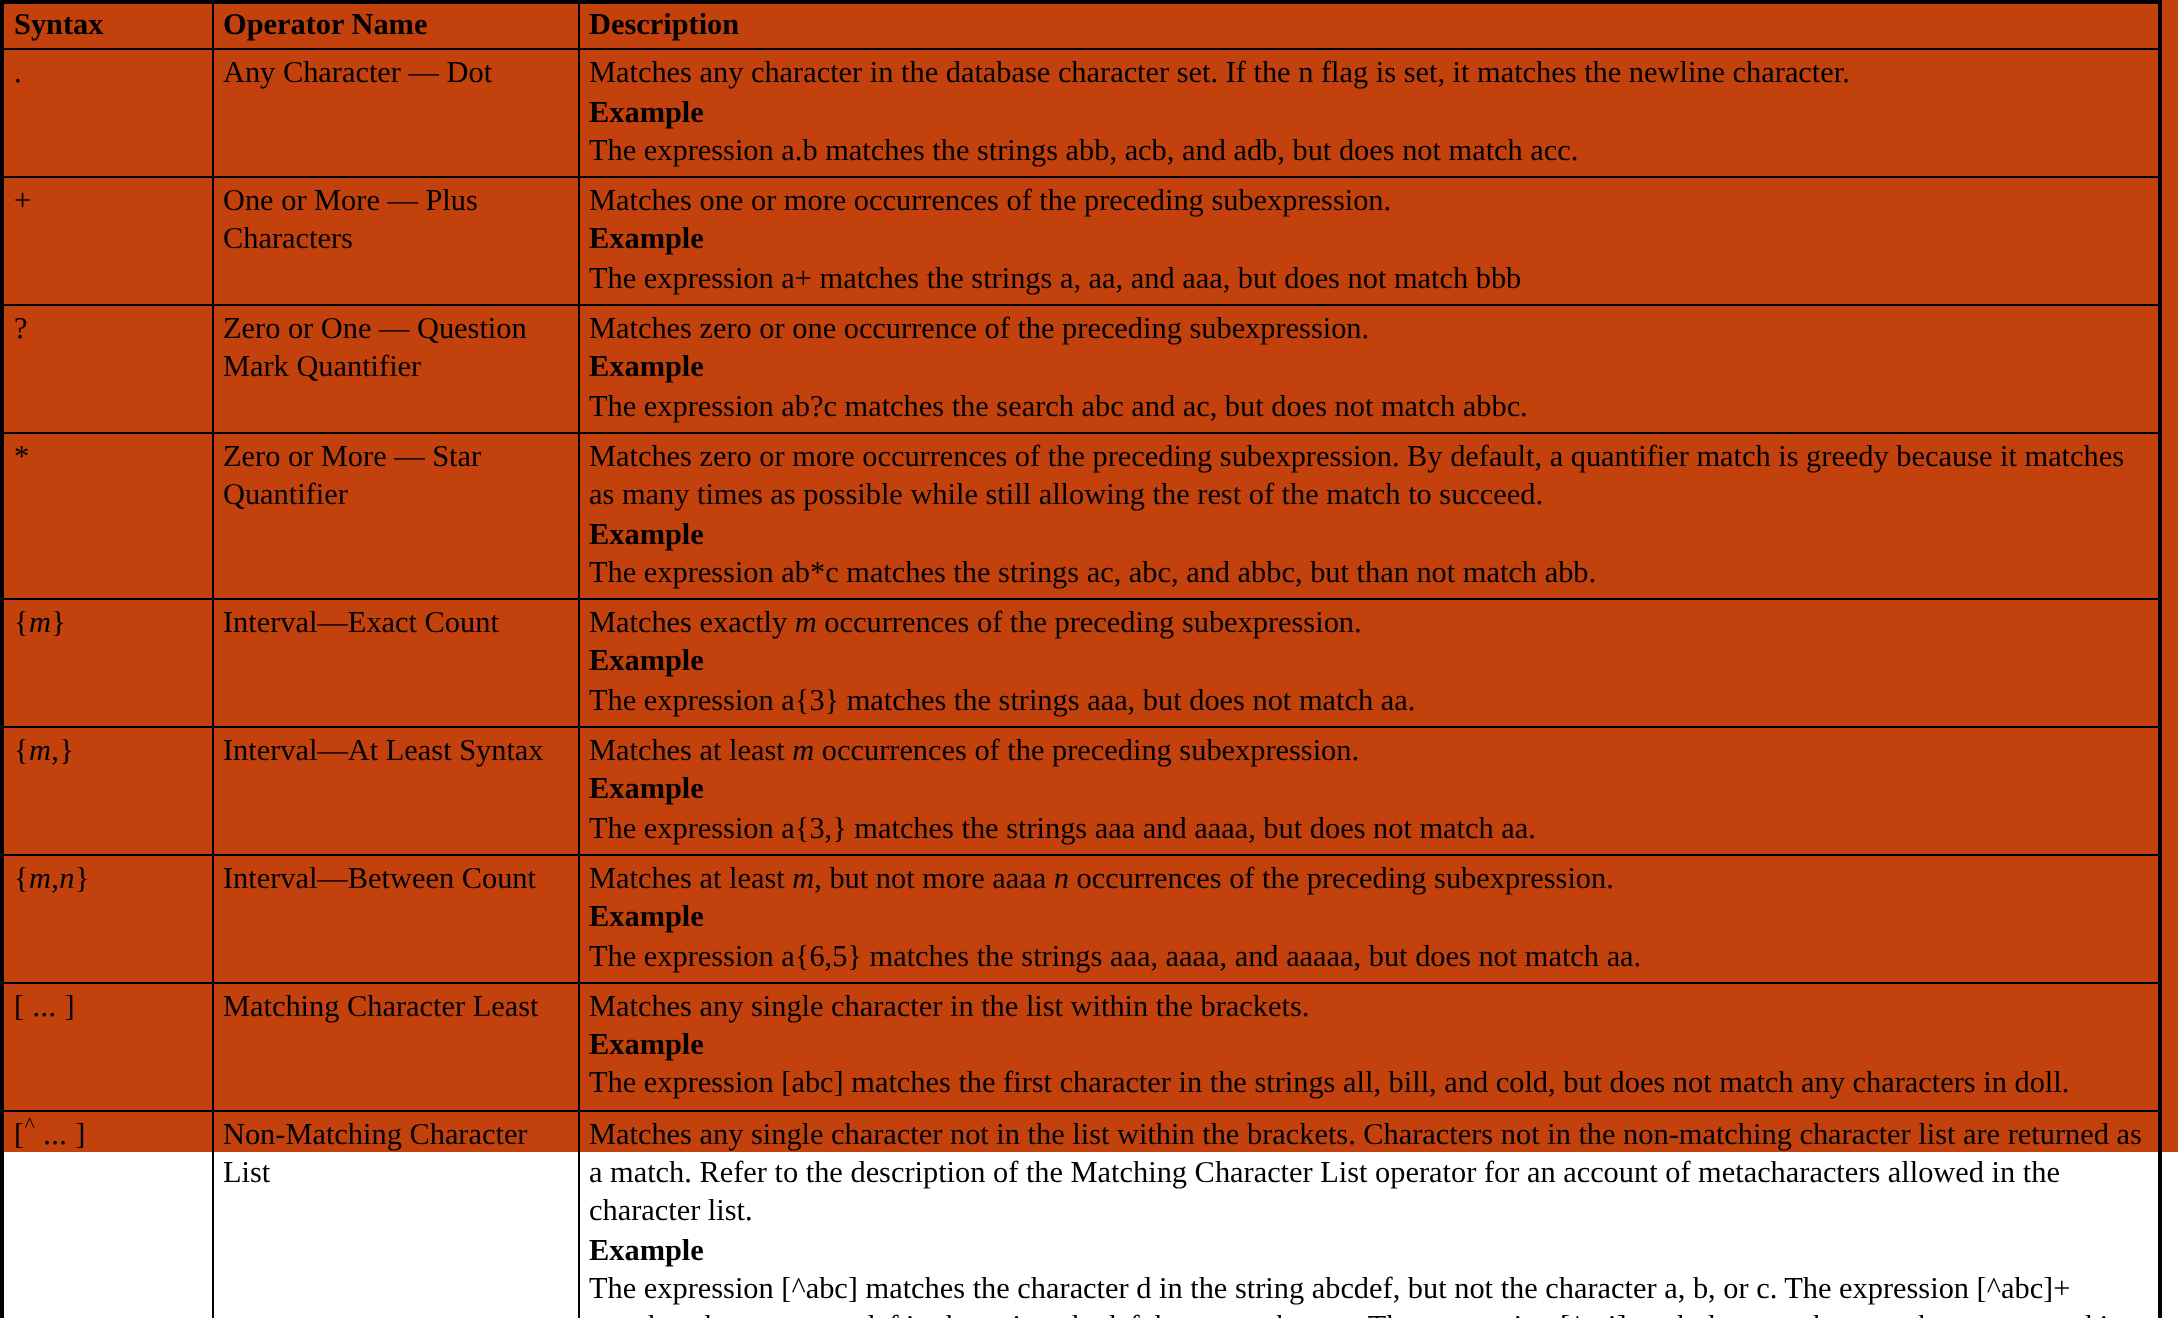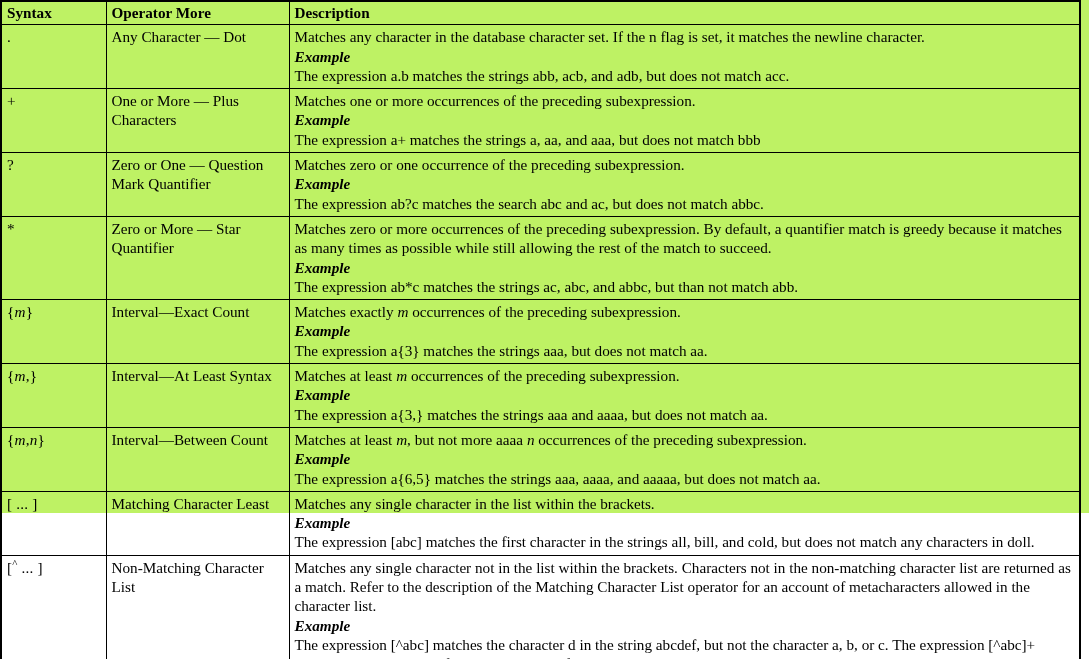--- a/index.html
+++ b/index.html
@@ -11,22 +11,22 @@
   body {
     width: 1089px;
     height: 659px;
     overflow: hidden;
     font-family: "Liberation Serif", "DejaVu Serif", serif;
     color: #000000;
   }
   #page {
     position: relative;
     width: 1089px;
-    height: 513px;
-    background: #bef264;
+    height: 576px;
+    background: #c2410c;
     box-sizing: border-box;
   }
   table.regex-table {
     border-collapse: collapse;
     width: 1079px;
     table-layout: fixed;
     margin: 0;
     border-top: 2px solid #000;
     border-left: 2px solid #000;
     border-right: 2px solid #000;
@@ -58,21 +58,20 @@
     padding-bottom: 2px;
     font-size: 15.2px;
   }
   td.syntax-cell {
     white-space: nowrap;
     letter-spacing: 0.2px;
   }
   td.desc-cell .ex-label {
     font-weight: bold;
     display: block;
-    font-style: italic;
   }
   td.desc-cell .line {
     display: block;
   }
   .ital { font-style: italic; }
   .caret {
     vertical-align: super;
     font-size: 0.72em;
     line-height: 0;
   }
@@ -83,21 +82,21 @@
 <div id="page">
   <table class="regex-table">
     <colgroup>
       <col class="c-syntax">
       <col class="c-opname">
       <col class="c-desc">
     </colgroup>
     <thead>
       <tr>
         <th>Syntax</th>
-        <th>Operator More</th>
+        <th>Operator Name</th>
         <th>Description</th>
       </tr>
     </thead>
     <tbody id="table-body">
         <tr>
           <td class="syntax-cell"><span>.</span></td>
           <td class="opname-cell">Any Character — Dot</td>
           <td class="desc-cell">
             <span class="line">Matches any character in the database character set. If the n flag is set, it matches the newline character.</span>
             <span class="ex-label">Example</span>

